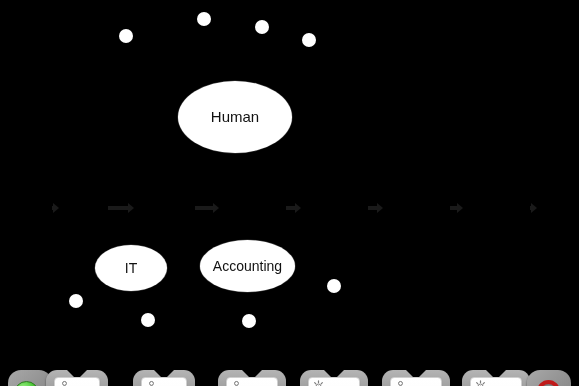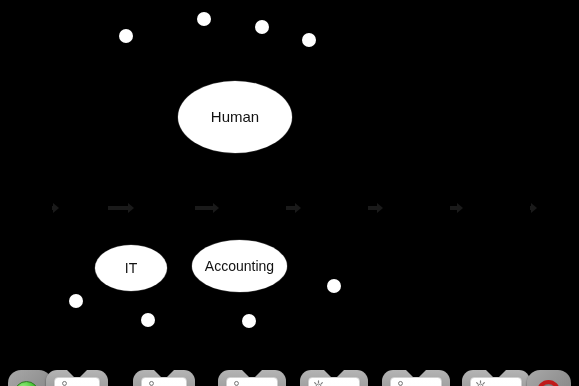--- a/index.html
+++ b/index.html
@@ -113,21 +113,21 @@
       <div class="ellipse" style="left: 178px; top: 81px; width: 114px; height: 72px; font-size: 15px;">
         <div>
           <span>Human</span>
         </div>
       </div>
       <div class="ellipse" style="left: 95px; top: 245px; width: 72px; height: 46px; font-size: 14px;">
         <div>
           <span>IT</span>
         </div>
       </div>
-      <div class="ellipse" style="left: 192px; top: 240px; width: 95px; height: 52px; font-size: 14px;">
+      <div class="ellipse" style="left: 200px; top: 240px; width: 95px; height: 52px; font-size: 14px;">
         <div>
           <span>Accounting</span>
         </div>
       </div>
     </div>
 
   <div class="band">
     <div id="conns-layer">
         <div class="conn" style="left: 52px; width: 2px; top: 22px;"></div>
         <div class="conn" style="left: 108px; width: 21px; top: 22px;"></div>

